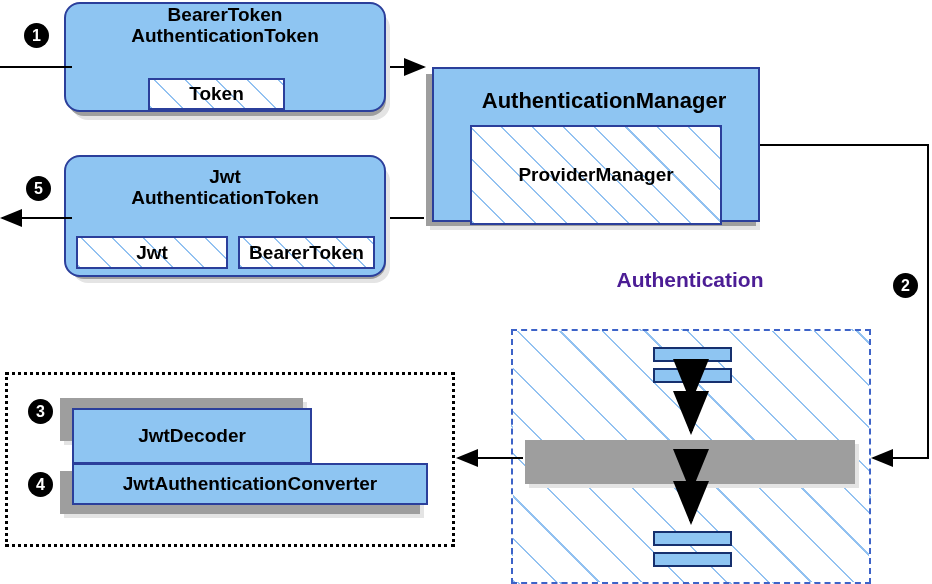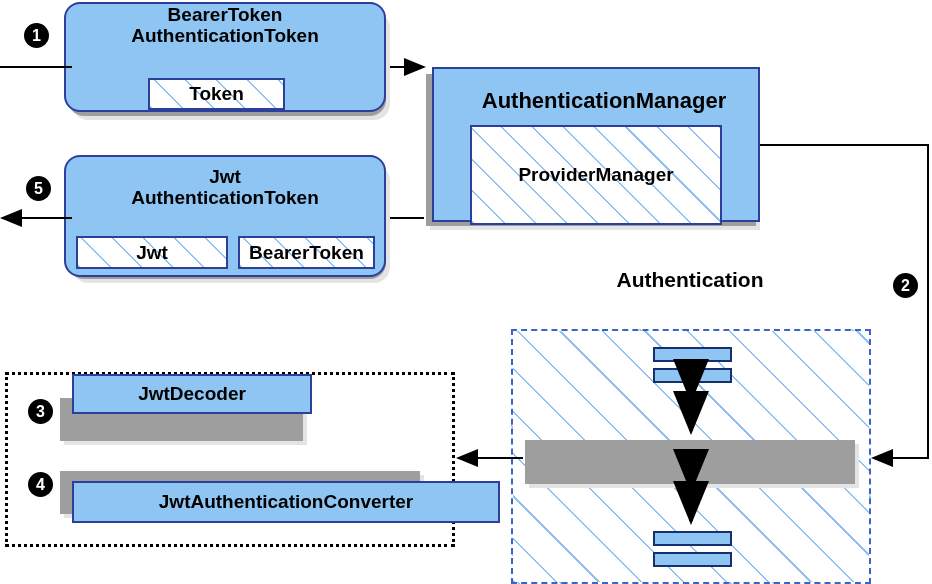--- a/index.html
+++ b/index.html
@@ -116,21 +116,21 @@
     align-items: center;
     justify-content: center;
     line-height: 1;
     z-index: 20;
   }
 
   
   .label {
     position: absolute;
     font-weight: bold;
-    color: #000000;
+    color: #4c1d95;
     text-align: center;
     line-height: 1.18;
     z-index: 6;
   }
 
   
   #wires {
     position: absolute;
     left: 0; top: 0;
     width: 932px; height: 584px;
@@ -240,29 +240,29 @@
   <div class="bar" style="left:653px; top:552px; width:79px; height:15px;"></div>
 
   <div class="marker" style="left:893px; top:273px;">
     <span>2</span>
   </div>
 
   <div class="dotted-box" style="left:5px; top:372px; width:450px; height:175px;"></div>
 
   <div class="shadow-light" style="left:64px; top:402px; width:243px; height:43px;"></div>
   <div class="shadow-dark" style="left:60px; top:398px; width:243px; height:43px;"></div>
-  <div class="node" style="left:72px; top:374px; width:240px; height:40px;">
+  <div class="node" style="left:72px; top:408px; width:240px; height:56px;">
     <span class="t-small">JwtDecoder</span>
   </div>
   <div class="marker" style="left:28px; top:399px;">
     <span>3</span>
   </div>
 
   <div class="shadow-light" style="left:64px; top:475px; width:360px; height:43px;"></div>
   <div class="shadow-dark" style="left:60px; top:471px; width:360px; height:43px;"></div>
-  <div class="node" style="left:72px; top:481px; width:428px; height:42px;">
+  <div class="node" style="left:72px; top:463px; width:356px; height:42px;">
     <span class="t-small">JwtAuthenticationConverter</span>
   </div>
   <div class="marker" style="left:28px; top:472px;">
     <span>4</span>
   </div>
 
 </div>
 
 </body></html>

